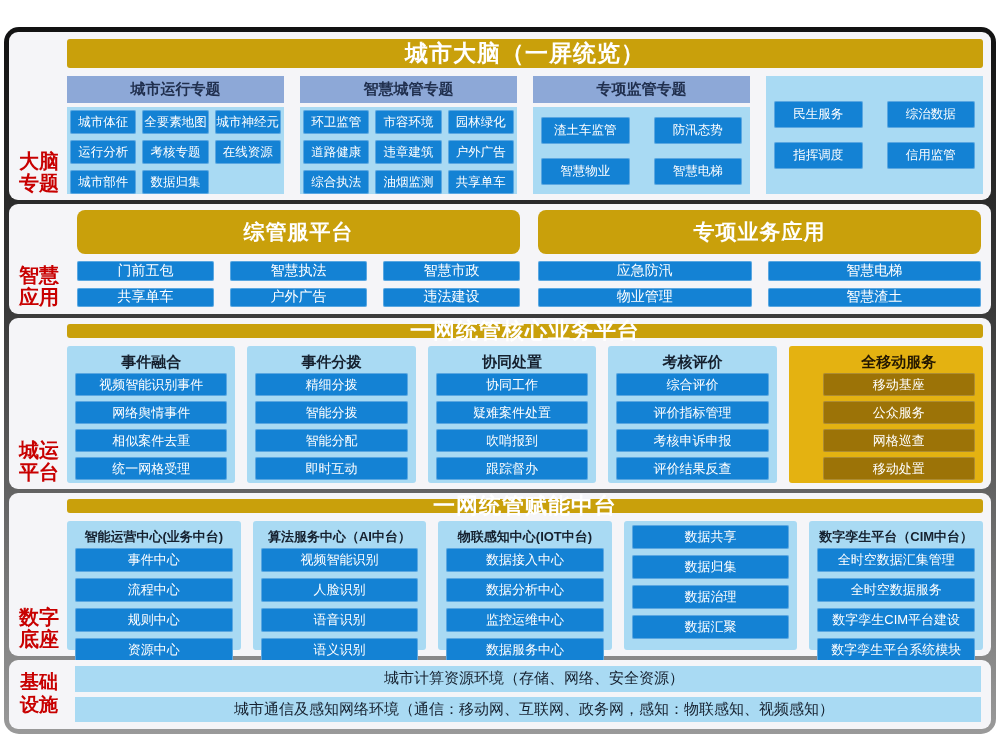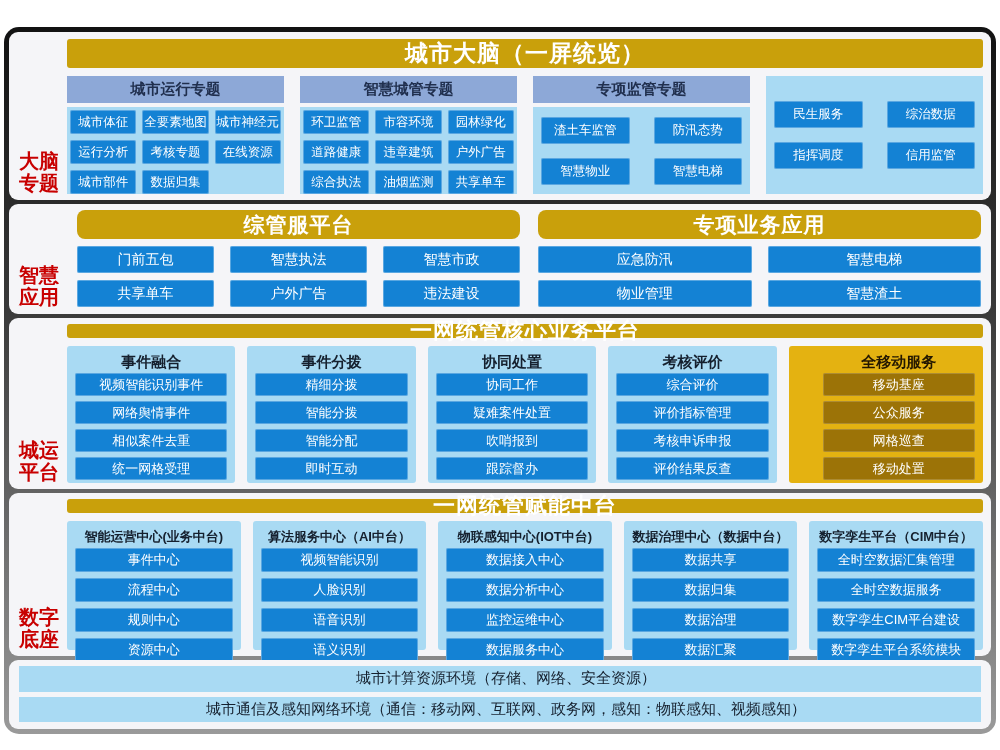--- a/index.html
+++ b/index.html
@@ -50,21 +50,21 @@
   .panel.c2{grid-template-columns:repeat(2,1fr);gap:14px 24px;padding:14px 8px;align-content:center;grid-auto-rows:27px;}
   .chip{
     background:#1482d4;color:#ffffff;font-size:12.5px;display:flex;align-items:center;
     justify-content:center;white-space:nowrap;border-radius:2px;
     box-shadow:inset 0 0 0 1px rgba(255,255,255,.30);min-width:0;overflow:hidden;
   }
 
   
   #band2 .groups-row{gap:18px;padding:2px 2px 1px 10px;}
   .sa-group{flex:1;display:flex;flex-direction:column;min-width:0;}
-  .sa-title{height:29px;font-size:21px;border-radius:8px;margin-bottom:7px;}
+  .sa-title{height:44px;font-size:21px;border-radius:8px;margin-bottom:7px;}
   .sa-items{flex:1;display:grid;gap:7px 16px;}
   .sa-items.c3{grid-template-columns:repeat(3,1fr);}
   .sa-items.c2{grid-template-columns:repeat(2,1fr);}
   .sa-items .chip{font-size:14px;}
 
   
   .cols-row{flex:1;display:flex;gap:12px;min-height:0;}
   .op-col{
     flex:1;background:#a9daf3;border-radius:3px;padding:4px 8px 2px;
     display:flex;flex-direction:column;min-width:0;box-sizing:border-box;
@@ -258,38 +258,41 @@
             <div class="chip">语义识别</div>
           </div>
           <div class="op-col base-col">
             <div class="col-head">物联感知中心(IOT中台)</div>
             <div class="chip">数据接入中心</div>
             <div class="chip">数据分析中心</div>
             <div class="chip">监控运维中心</div>
             <div class="chip">数据服务中心</div>
           </div>
           <div class="op-col base-col">
-            <div class="col-head">数据治理中心（数据中台）</div>
             <div class="chip">数据共享</div>
             <div class="chip">数据归集</div>
             <div class="chip">数据治理</div>
             <div class="chip">数据汇聚</div>
           </div>
           <div class="op-col base-col">
             <div class="col-head">数字孪生平台（CIM中台）</div>
             <div class="chip">全时空数据汇集管理</div>
             <div class="chip">全时空数据服务</div>
             <div class="chip">数字孪生CIM平台建设</div>
             <div class="chip">数字孪生平台系统模块</div>
           </div>
         </div>
     </div>
   </div>
 
   <div class="band" id="band5">
+    <div class="band-label">
+      <span>基础</span>
+      <span>设施</span>
+    </div>
     <div class="band-content">
       <div class="infra-rows">
         <div class="infra-row">城市计算资源环境（存储、网络、安全资源）</div>
         <div class="infra-row">城市通信及感知网络环境（通信：移动网、互联网、政务网，感知：物联感知、视频感知）</div>
       </div>
     </div>
   </div>
 
 </div>
 

